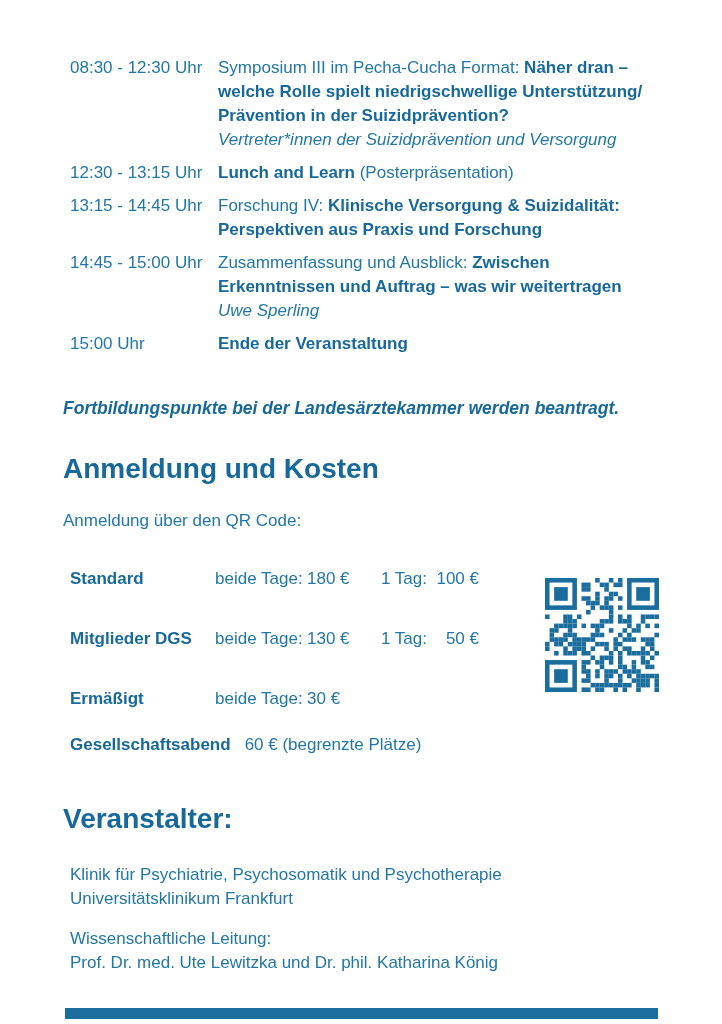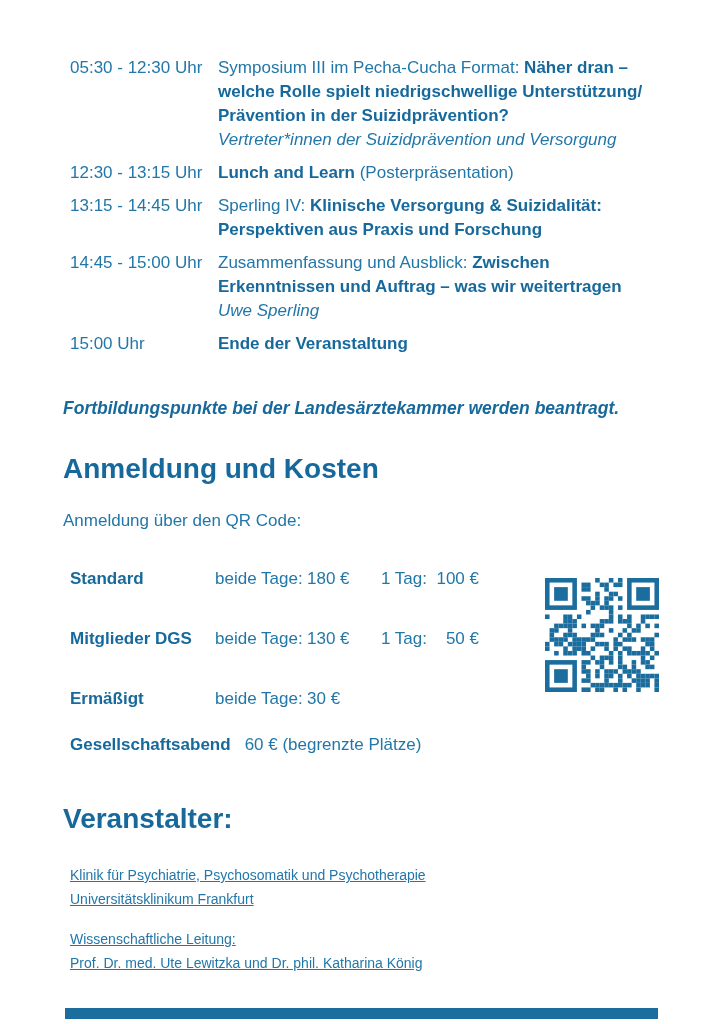--- a/index.html
+++ b/index.html
@@ -47,21 +47,21 @@
   .pc-label { width: 145px; flex: 0 0 145px; font-weight: bold; color: #17699c; }
   .pc-bt    { width: 92px;  flex: 0 0 92px; }
   .pc-amt   { width: 48px;  flex: 0 0 48px; text-align: left; }
   .pc-gap   { width: 26px;  flex: 0 0 26px; }
   .pc-tag   { width: 50px;  flex: 0 0 50px; }
   .pc-amt2  { width: 48px;  flex: 0 0 48px; text-align: right; }
 
   .dinner { display: flex; margin-top: 22px; font-size: 17px; line-height: 24px; }
   .dinner .b { margin-right: 14px; }
 
-  .org-block { margin-top: 28px; font-size: 14px; line-height: 24px; text-decoration: underline; }
+  .org-block { margin-top: 28px; font-size: 17px; line-height: 24px; }
   .org-block + .org-block { margin-top: 16px; }
 
   .qr {
     position: absolute;
     left. : 0;
     left: 545px;
     top: 578px;
     width: 114px;
     height: 114px;
   }
@@ -78,21 +78,21 @@
 </head>
 <body>
 
 <div class="page">
   <div class="content">
 
     <div>
 
 
       <div class="sched-row">
-        <div class="sched-time">05:30 - 12:30 Uhr</div>
+        <div class="sched-time">08:30 - 12:30 Uhr</div>
         <div class="sched-desc">
           <div>
             <span class="reg">Symposium III im Pecha-Cucha Format:</span>
             <span class="b">Näher dran – welche Rolle spielt niedrigschwellige Unterstützung/</span>
             <span class="b">Prävention in der Suizidprävention?</span>
           </div>
           <div class="i">Vertreter*innen der Suizidprävention und Versorgung</div>
         </div>
       </div>
 
@@ -101,21 +101,21 @@
         <div class="sched-desc">
           <span class="b">Lunch and Learn</span>
           <span class="reg">(Posterpräsentation)</span>
         </div>
       </div>
 
       <div class="sched-row">
         <div class="sched-time">13:15 - 14:45 Uhr</div>
         <div class="sched-desc">
           <div>
-            <span class="reg">Sperling IV:</span>
+            <span class="reg">Forschung IV:</span>
             <span class="b">Klinische Versorgung &amp; Suizidalität: Perspektiven aus Praxis und Forschung</span>
           </div>
         </div>
       </div>
 
       <div class="sched-row">
         <div class="sched-time">14:45 - 15:00 Uhr</div>
         <div class="sched-desc">
           <div>
             <span class="reg">Zusammenfassung und Ausblick:</span>

